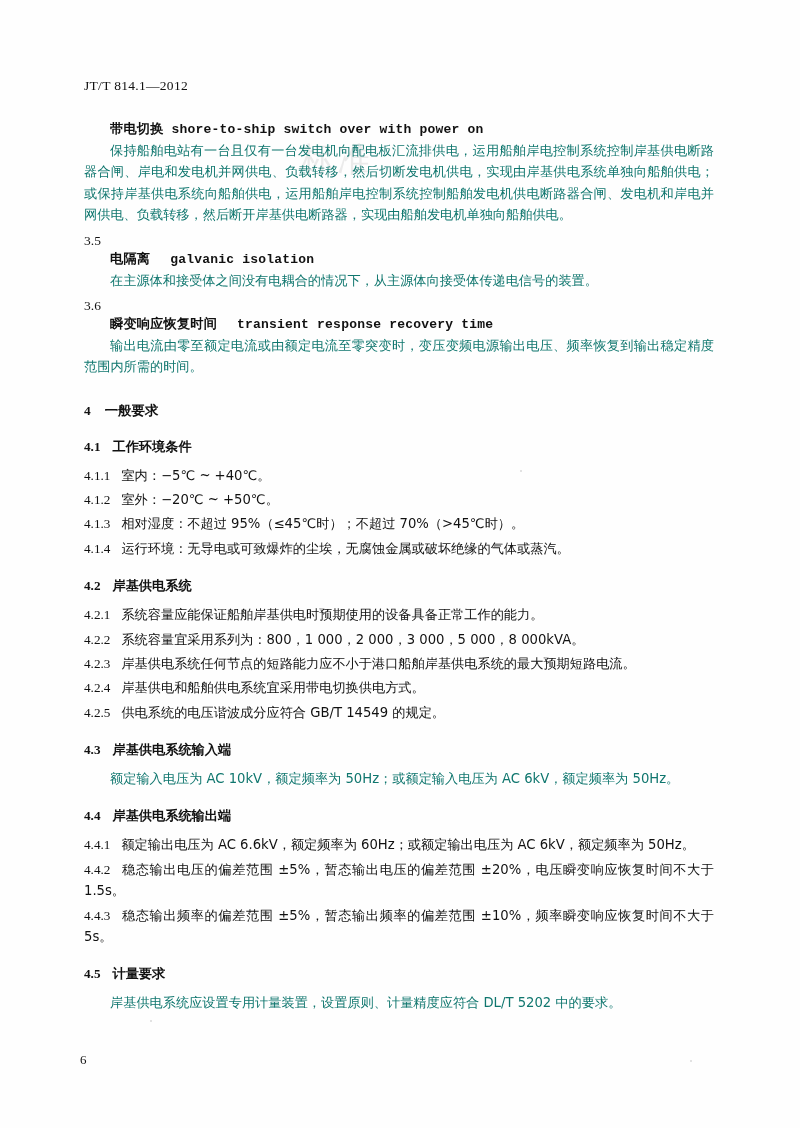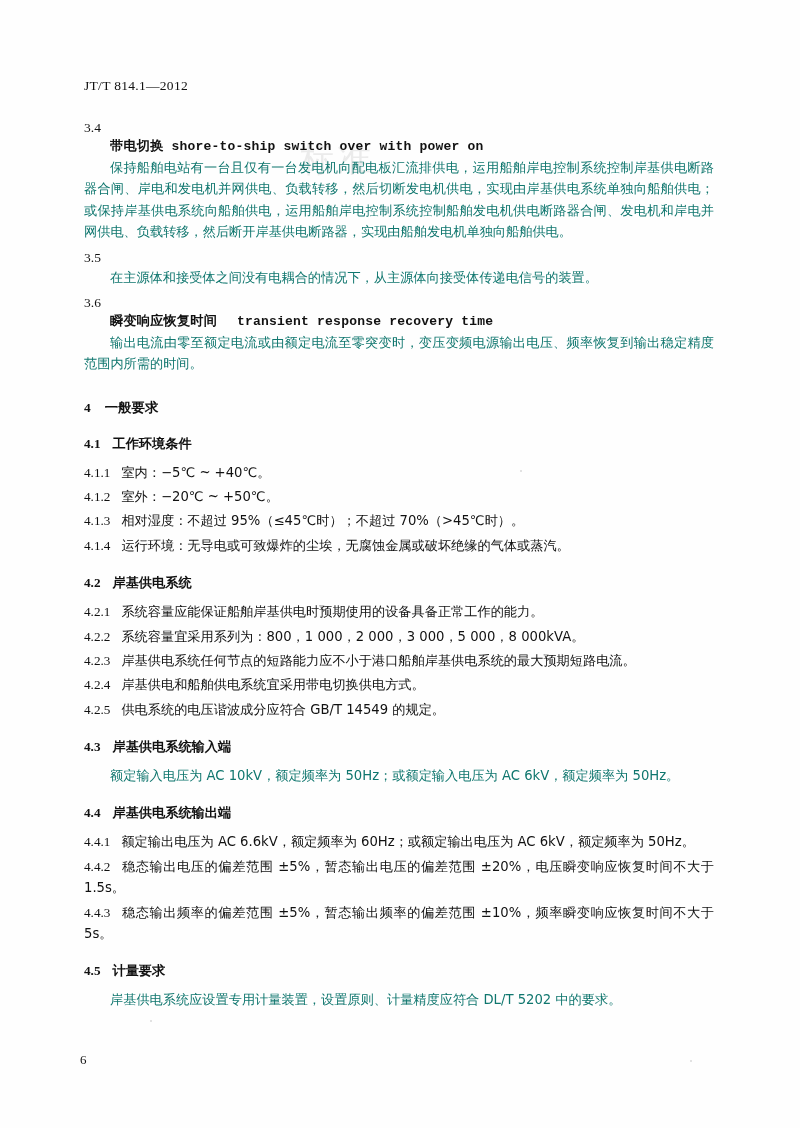--- a/index.html
+++ b/index.html
@@ -154,27 +154,29 @@
   <div class="watermark">标准</div>
 
   <div class="speck" style="left:690px; top:1060px;"></div>
   <div class="speck" style="left:150px; top:1020px;"></div>
   <div class="speck" style="left:520px; top:470px;"></div>
 
   <div class="content">
 
     <div class="header">JT/T 814.1—2012</div>
 
-    <div class="clause-num">3.4</div>
     <div class="term-line">
       <span>带电切换</span><span class="en">shore-to-ship switch over with power on</span>
     </div>
     <div class="para indent">保持船舶电站有一台且仅有一台发电机向配电板汇流排供电，运用船舶岸电控制系统控制岸基供电断路器合闸、岸电和发电机并网供电、负载转移，然后切断发电机供电，实现由岸基供电系统单独向船舶供电；或保持岸基供电系统向船舶供电，运用船舶岸电控制系统控制船舶发电机供电断路器合闸、发电机和岸电并网供电、负载转移，然后断开岸基供电断路器，实现由船舶发电机单独向船舶供电。</div>
 
     <div class="clause-num">3.5</div>
+    <div class="term-line">
+      <span>电隔离</span><span class="en wide">galvanic isolation</span>
+    </div>
     <div class="para indent">在主源体和接受体之间没有电耦合的情况下，从主源体向接受体传递电信号的装置。</div>
 
     <div class="clause-num">3.6</div>
     <div class="term-line">
       <span>瞬变响应恢复时间</span><span class="en wide">transient response recovery time</span>
     </div>
     <div class="para indent">输出电流由零至额定电流或由额定电流至零突变时，变压变频电源输出电压、频率恢复到输出稳定精度范围内所需的时间。</div>
 
     <div class="section-head">
       <span class="tnum">4</span><span>一般要求</span>

